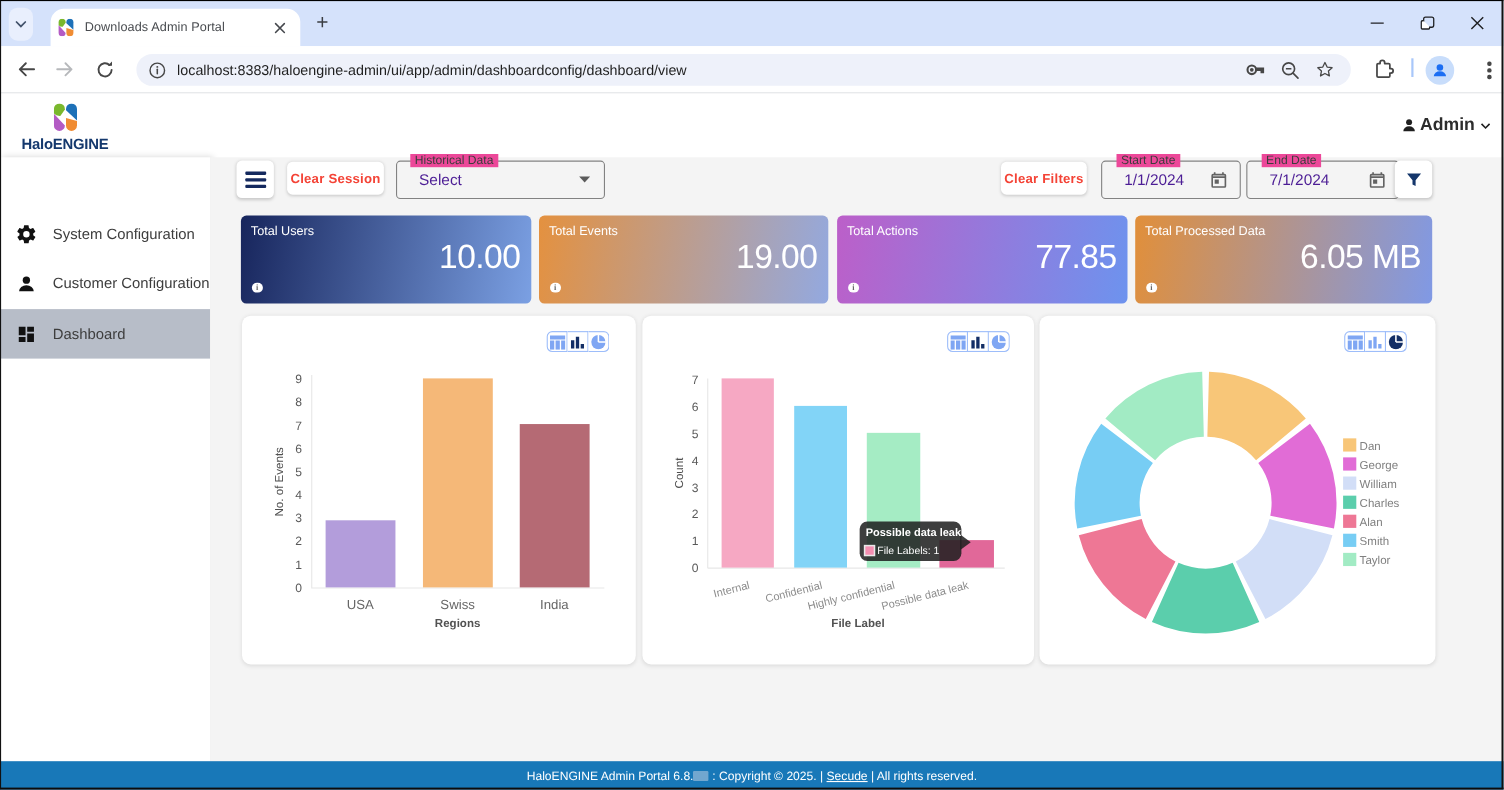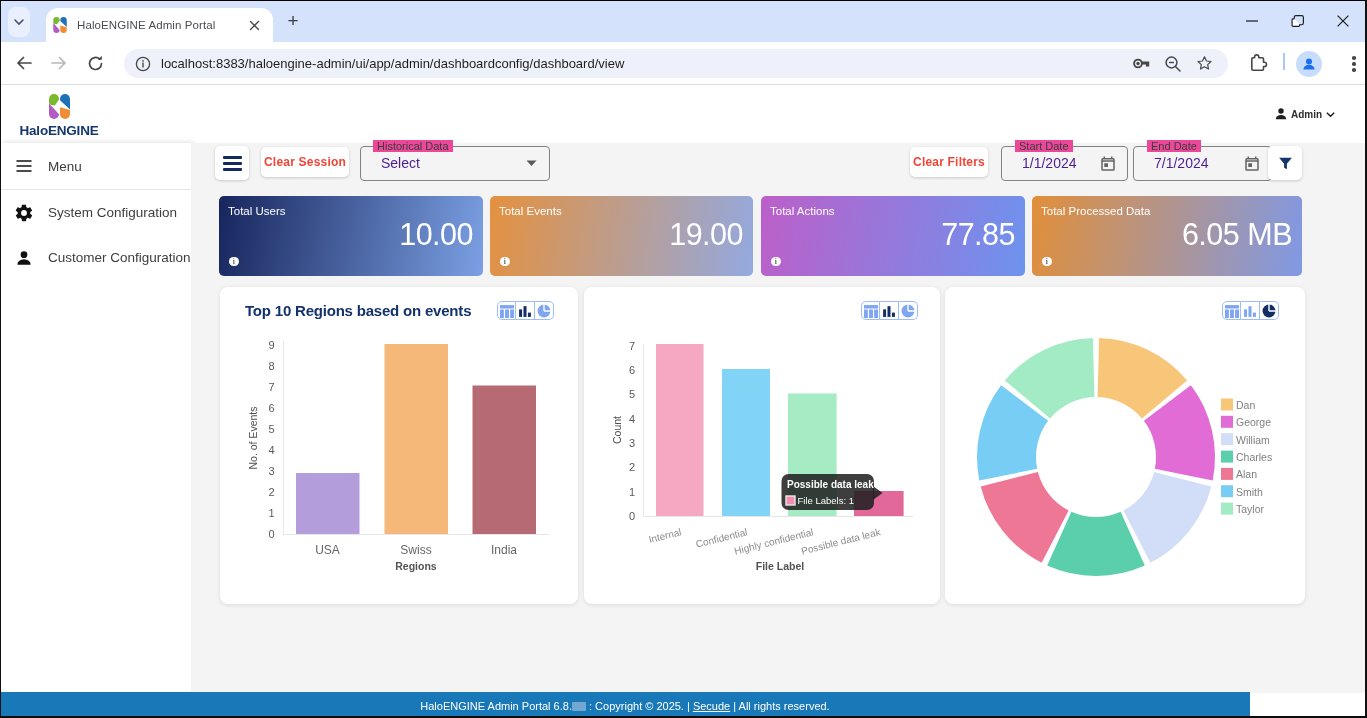--- a/index.html
+++ b/index.html
@@ -17,21 +17,21 @@
 #newtab{left:284px;top:13px;width:18px;height:18px;color:#3a3d42;font-size:19px;line-height:16px;text-align:center;font-weight:400}
 .winbtn{top:0;height:42px;width:46px;display:flex;align-items:center;justify-content:center;color:#202124}
 
 #toolbar{left:0;top:42px;width:1367px;height:43px;background:#fff;border-bottom:1px solid #dadce0}
 .navic{top:50px;width:26px;height:26px;display:flex;align-items:center;justify-content:center}
 #urlbar{left:124px;top:49px;width:1104px;height:29px;background:#eef1fa;border-radius:15px;display:flex;align-items:center}
 #urltxt{font-size:13px;color:#1f1f1f;margin-left:10px}
 
 #appbar{left:0;top:85px;width:1367px;height:58px;background:#fff}
 #logotxt{left:19px;top:123px;width:80px;text-align:center;font-size:13.5px;font-weight:700;color:#14386d;letter-spacing:-.2px}
-#adminbox{left:1274px;top:106px;height:16px;display:flex;align-items:center;color:#2c2c2c;font-weight:700;font-size:10px}
+#adminbox{left:1274px;top:106px;height:16px;display:flex;align-items:center;color:#2c2c2c;font-weight:700;font-size:16px}
 
 #sidebar{left:0;top:143px;width:191px;height:550px;background:#fff;box-shadow:3px 0 6px rgba(0,0,0,.16)}
 .sbrow{position:absolute;left:0;width:191px;height:45px;display:flex;align-items:center;font-size:13.5px;color:#3d3d3d}
 .sbrow .ic{width:20px;height:20px;margin-left:14px;margin-right:14px;flex:none}
 
 #main{left:191px;top:143px;width:1176px;height:550px;background:#f4f4f4}
 .btn{position:absolute;background:#fff;border-radius:5px;box-shadow:0 1px 3px rgba(0,0,0,.18)}
 .redbtn{color:#f44336;font-weight:700;font-size:12px;letter-spacing:.2px;display:flex;align-items:center;justify-content:center;white-space:nowrap}
 .fieldset{position:absolute;border:1px solid #828282;border-radius:4px;background:#f4f4f4}
 .fieldset .lg{position:absolute;top:-7px;font-size:11px;color:#3c3c3c;background:#ec4899;padding:0 4px;line-height:12px}
@@ -43,37 +43,37 @@
 .scard .inf{position:absolute;left:10px;bottom:10px;width:9.5px;height:9.5px;border-radius:50%;background:#fff;color:#666;font-size:7.5px;font-weight:700;display:flex;align-items:center;justify-content:center;font-family:"Liberation Serif",serif}
 
 .ccard{position:absolute;top:287px;height:317px;background:#fff;border-radius:8px;box-shadow:0 1px 4px rgba(0,0,0,.10)}
 .ctitle{position:absolute;left:25px;top:14px;font-size:15px;font-weight:700;color:#15336b;line-height:19px;letter-spacing:-.2px}
 .icgrp{position:absolute;top:14px;display:flex}
 .icbtn{width:19px;height:19px;border:1px solid #9dbdfa;background:#fff;display:flex;align-items:center;justify-content:center}
 .icbtn:first-child{border-radius:5px 0 0 5px}
 .icbtn:last-child{border-radius:0 5px 5px 0;border-left:none}
 .icbtn.mid{border-left:none}
 
-#footer{left:0;top:692px;width:1250px;height:26px;background:#1878b8;color:#fff;font-size:11px;text-align:center;line-height:29px}
+#footer{left:0;top:692px;width:1367px;height:26px;background:#1878b8;color:#fff;font-size:11px;text-align:center;line-height:29px}
 </style></head>
 <body>
 <div class="abs" id="tabstrip"></div>
 <div class="abs" id="chev">
     <svg width="12" height="12" viewBox="0 0 12 12">
       <path d="M2 4l4 4 4-4" stroke="#42526b" stroke-width="1.6" fill="none" stroke-linecap="round"></path>
     </svg>
   </div>
 <div class="abs" id="tab">
   <svg style="margin-left:6px" width="16" height="16" viewBox="0 0 21 25">
  <path d="M0,5 A5,5 0 0 1 10,5 L10,5.6 L5.8,11.4 Q2,11.6 0,9.2 Z" fill="#7ab82d"></path>
  <path d="M0,9.3 L10,20.2 L10,20 A5,5 0 0 1 0,20 L0,9.3 Z" fill="#b35bc4"></path>
  <path d="M11,5 A5,5 0 0 1 21,5 L21,15.6 L11,6.3 Z" fill="#1d71b8"></path>
  <path d="M11,13.2 L21,15.9 L21,20 A5,5 0 0 1 11,20 Z" fill="#f08c33"></path>
 </svg>
-<span id="tabtitle">HaloENGINE Admin Portal</span>
+<span id="tabtitle">Downloads Admin Portal</span>
   <span id="tabx">
       <svg width="11" height="11" viewBox="0 0 11 11">
         <path d="M1.5 1.5l8 8M9.5 1.5l-8 8" stroke="#45484d" stroke-width="1.4" stroke-linecap="round"></path>
       </svg>
     </span>
 </div>
 <div class="abs" id="newtab">+</div>
 <div class="abs winbtn" style="left:1229px">
     <svg width="14" height="14" viewBox="0 0 13 13">
       <path d="M1 6.5h11" stroke="#202124" stroke-width="1.2"></path>
@@ -153,33 +153,33 @@
  <path d="M11,13.2 L21,15.9 L21,20 A5,5 0 0 1 11,20 Z" fill="#f08c33"></path>
 </svg>
 <div class="abs" id="logotxt">HaloENGINE</div>
 <div class="abs" id="adminbox"><svg width="14" height="14" viewBox="0 0 16 16" fill="#1f1f1f" style="margin-right:3px">
       <circle cx="8" cy="4.6" r="3.1"></circle>
       <path d="M2 14a6 5 0 0 1 12 0z"></path>
     </svg>Admin&nbsp;<svg width="11" height="11" viewBox="0 0 12 12">
       <path d="M2 4l4 4 4-4" stroke="#1f1f1f" stroke-width="1.6" fill="none"></path>
     </svg></div>
 <div class="abs" id="sidebar">
- <div class="sbrow" style="top:0;border-bottom:1px solid #e4e4e4;height:47px">
-  <svg class="ic" viewBox="0 0 20 20">
-        <path d="M2.5 5h15M2.5 10h15M2.5 15h15" stroke="#111" stroke-width="1.7"></path>
-      </svg>Menu</div>
  <div class="sbrow" style="top:47px">
   <svg class="ic" viewBox="0 0 24 24" fill="#111">
         <path d="M19.4 13c0-.3.1-.6.1-1s0-.7-.1-1l2.1-1.6c.2-.2.2-.4.1-.6l-2-3.4c-.1-.2-.4-.3-.6-.2l-2.5 1a7 7 0 0 0-1.7-1l-.4-2.6c0-.2-.2-.4-.5-.4h-4c-.2 0-.4.2-.5.4l-.4 2.6a7 7 0 0 0-1.7 1l-2.5-1c-.2-.1-.5 0-.6.2l-2 3.4c-.1.2-.1.5.1.6L4.5 11c0 .3-.1.6-.1 1s0 .7.1 1l-2.1 1.6c-.2.2-.2.4-.1.6l2 3.4c.1.2.4.3.6.2l2.5-1c.5.4 1.1.7 1.7 1l.4 2.6c0 .2.2.4.5.4h4c.2 0 .4-.2.5-.4l.4-2.6a7 7 0 0 0 1.7-1l2.5 1c.2.1.5 0 .6-.2l2-3.4c.1-.2.1-.5-.1-.6zM12 15.5a3.5 3.5 0 1 1 0-7 3.5 3.5 0 0 1 0 7z"></path>
       </svg>System Configuration</div>
  <div class="sbrow" style="top:92px">
   <svg class="ic" viewBox="0 0 24 24" fill="#111">
         <circle cx="12" cy="8" r="4"></circle>
         <path d="M4 20a8 6.5 0 0 1 16 0z"></path>
       </svg>Customer Configuration</div>
+ <div class="sbrow" style="top:138px;background:#b7bdc8">
+  <svg class="ic" viewBox="0 0 24 24" fill="#111">
+        <path d="M3 3h8v10H3zM13 3h8v6h-8zM13 11h8v10h-8zM3 15h8v6H3z" transform="scale(0.92) translate(1,1)"></path>
+      </svg>Dashboard</div>
 </div>
 <div class="abs" id="main"></div>
 
 <div class="btn" style="left:215px;top:146px;width:34px;height:34px;display:flex;flex-direction:column;align-items:center;justify-content:center;gap:3px">
  <i style="width:19px;height:3px;background:#14295e;border-radius:1px"></i>
  <i style="width:19px;height:3px;background:#14295e;border-radius:1px"></i>
  <i style="width:19px;height:3px;background:#14295e;border-radius:1px"></i>
 </div>
 <div class="btn redbtn" style="left:261px;top:147px;width:88px;height:30px">Clear Session</div>
 <div class="fieldset" style="left:360px;top:146px;width:190px;height:35px">
@@ -225,21 +225,20 @@
     <div class="v">77.85</div>
     <div class="inf">i</div>
   </div>
 <div class="scard" style="left:1032px;width:270px;background:linear-gradient(100deg,#e18f3a,#8099e5)">
  <div class="t">Total Processed Data</div>
     <div class="v">6.05 MB</div>
     <div class="inf">i</div>
   </div>
 
 <div class="ccard" style="left:220px;width:358px">
- <div class="ctitle">Top 10 Regions based on events</div>
  <div class="icgrp" style="left:277px">
   <div class="icbtn">
         <svg width="14" height="14" viewBox="0 0 13 13" fill="#7fa6f3">
           <path d="M0 1h13v3.2H0z"></path>
           <path d="M0 5.2h3.6V13H0zM4.7 5.2h3.6V13H4.7zM9.4 5.2H13V13H9.4z"></path>
         </svg>
       </div>
   <div class="icbtn mid">
         <svg width="14" height="14" viewBox="0 0 13 13" fill="#132e65">
           <path d="M1 5h2.8v7H1z"></path>

